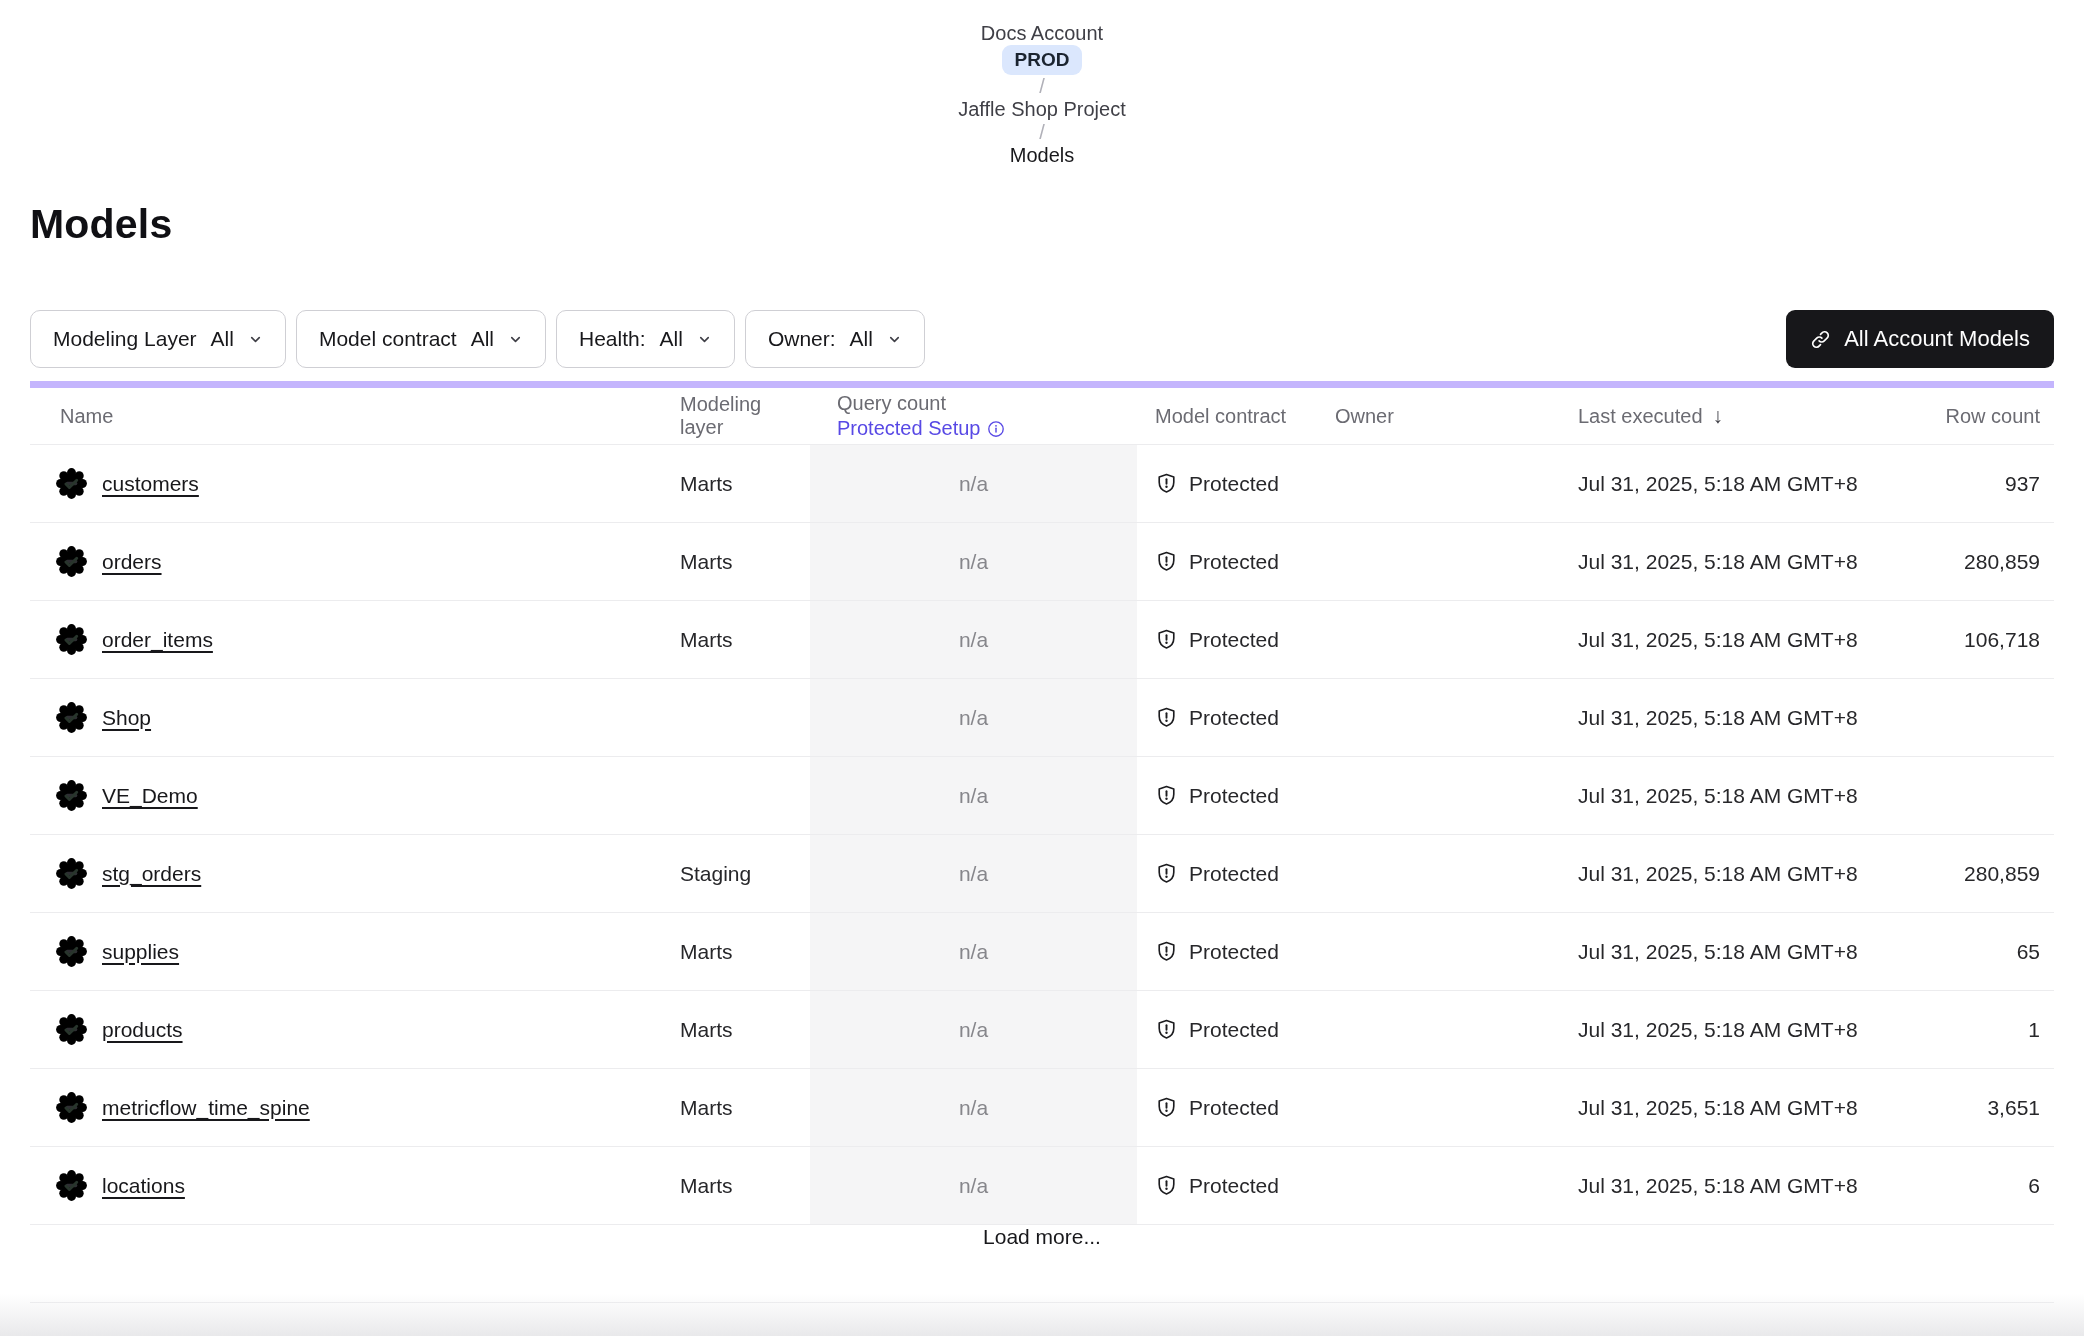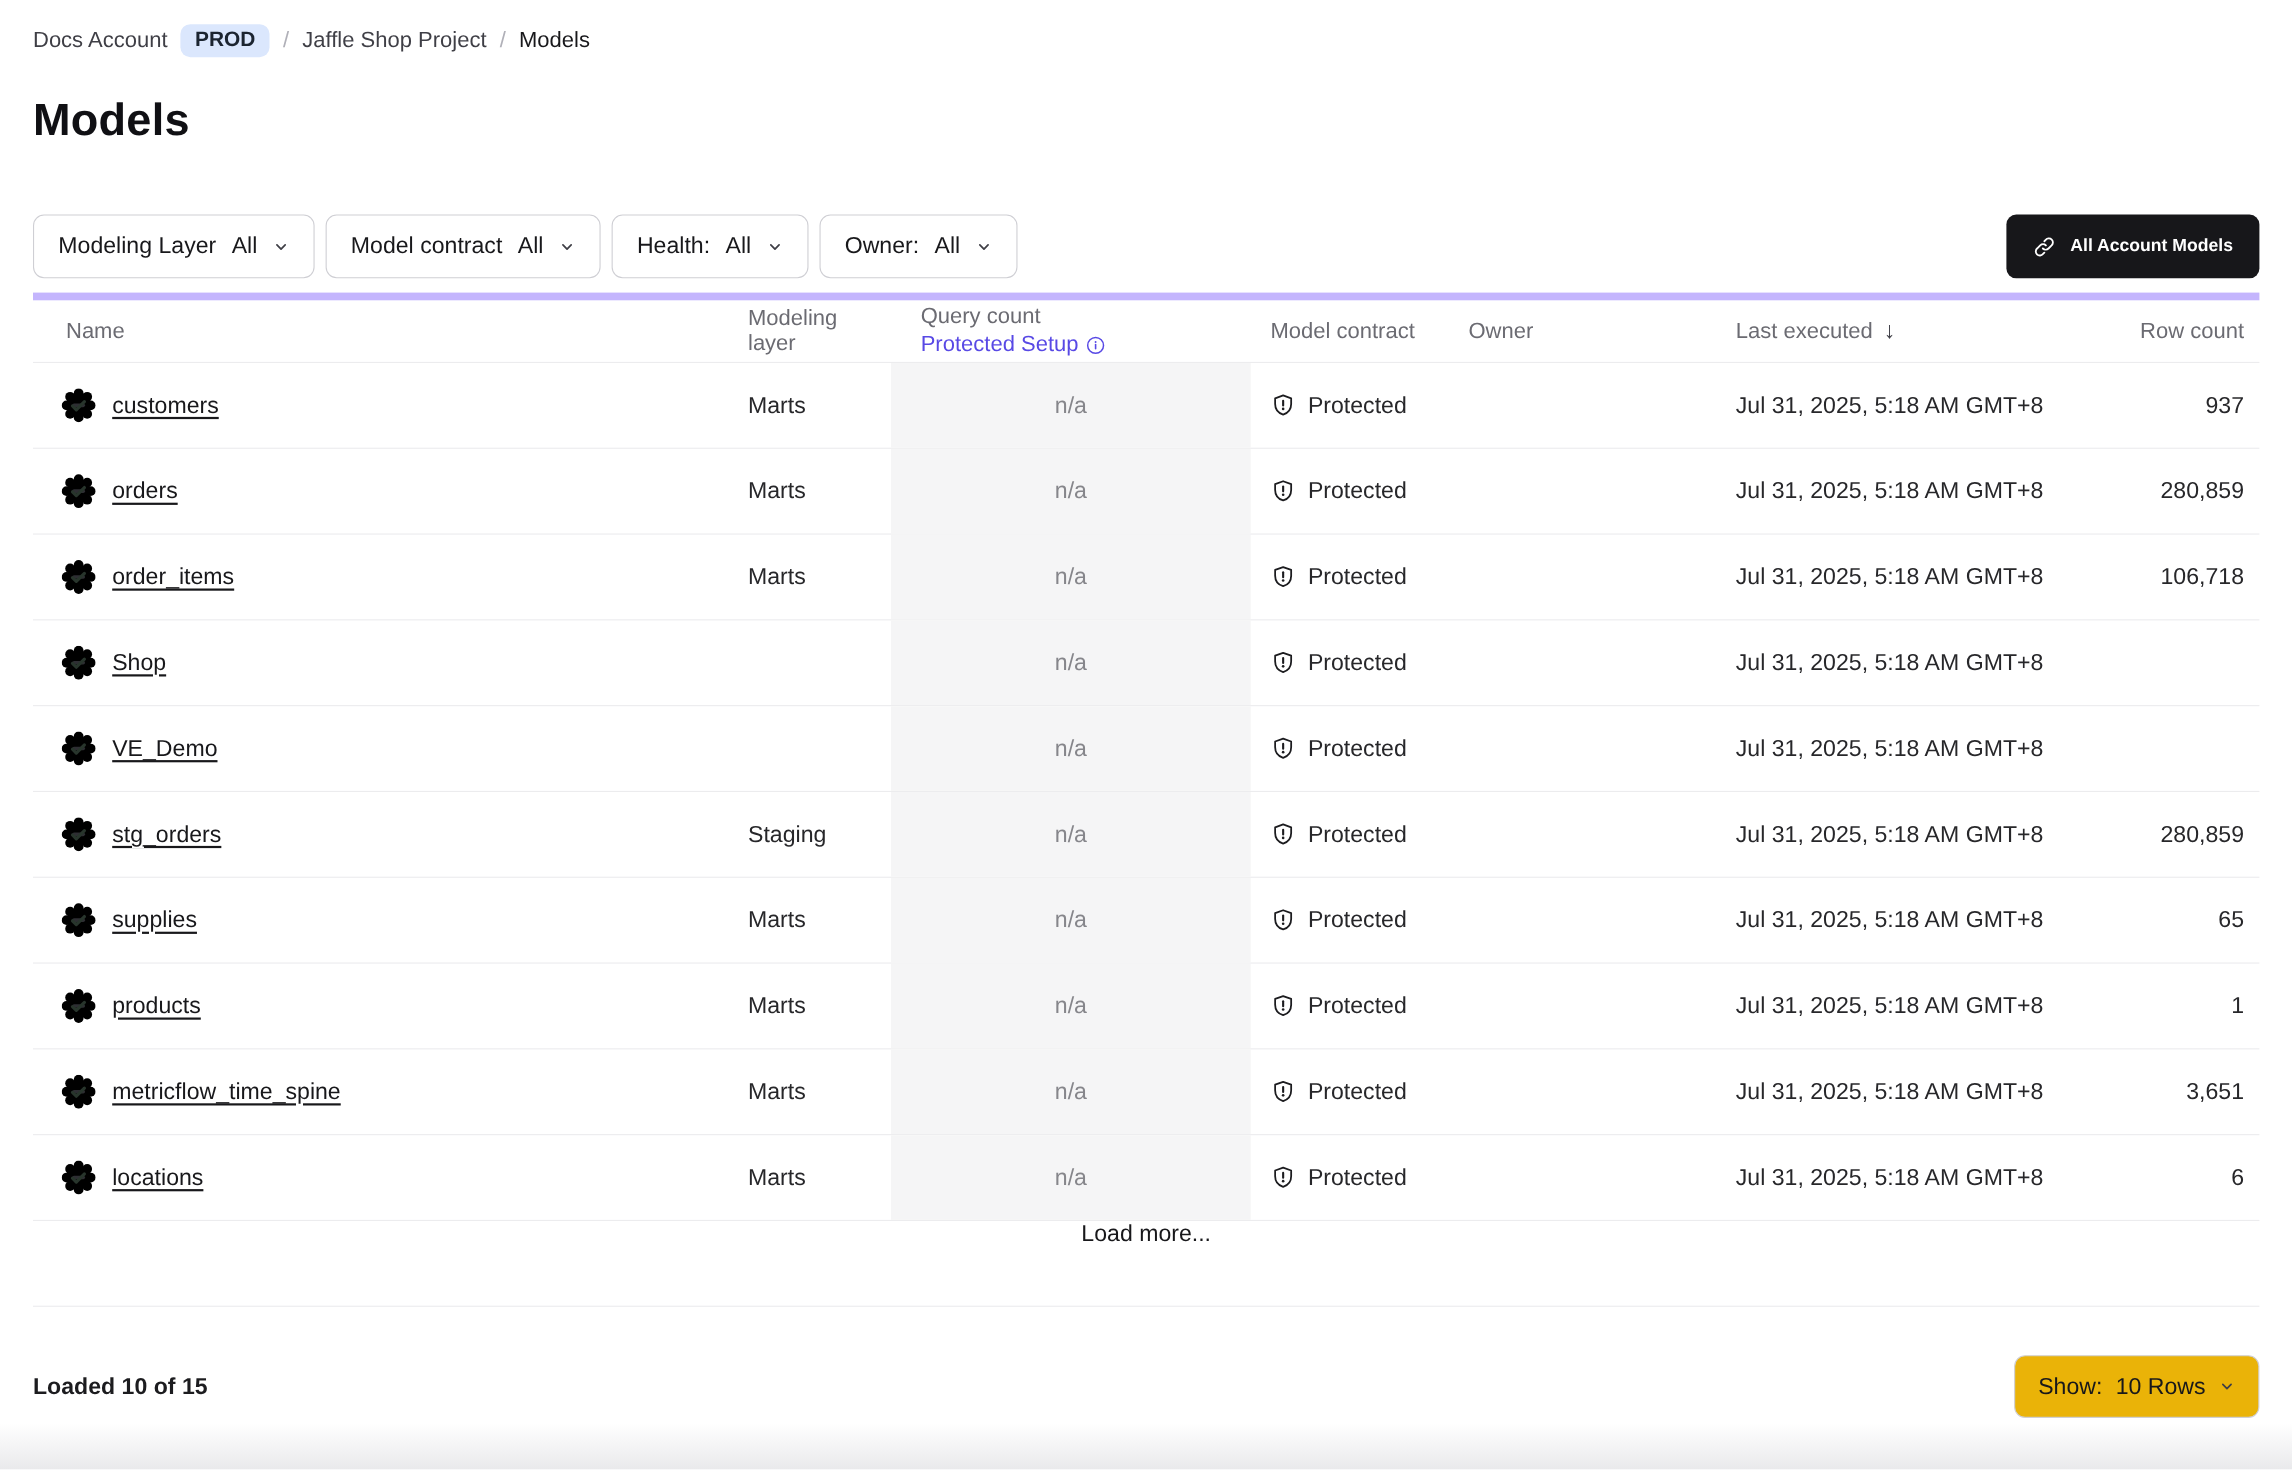--- a/index.html
+++ b/index.html
@@ -2,40 +2,40 @@
 <html><head>
 <meta charset="utf-8">
 <style>
   * { margin:0; padding:0; box-sizing:border-box; }
   html,body { width:2084px; height:1336px; background:#ffffff;
     font-family:"Liberation Sans", sans-serif; color:#18181b; overflow:hidden; position:relative; }
 
   .page { padding:0 30px; position:relative; height:100%; }
 
   
-  .breadcrumb { display:flex; align-items:center; gap:12px; padding-top:22px; font-size:20px; }
+  .breadcrumb { display:flex; align-items:center; padding-top:22px; font-size:20px;flex-direction:column; }
   .crumb { color:#3f3f46; text-decoration:none; cursor:pointer; }
   .crumb.current { color:#18181b; }
   .crumb-sep { color:#b0b0b8; }
   .env-badge { background:#dbe7fd; color:#1b2430; font-weight:700; font-size:19px;
     padding:4px 13px; border-radius:9px; }
 
   
   .page-title { font-size:41px; font-weight:600; letter-spacing:.2px; margin-top:34px; color:#101014; }
 
   
   .filter-bar { display:flex; align-items:center; gap:10px; margin-top:62px; }
   .filter-btn { display:inline-flex; align-items:center; gap:14px; height:58px; padding:0 22px;
     background:#fff; border:1px solid #cfcfd4; border-radius:10px; font-size:21px; color:#18181b;
     cursor:pointer; white-space:nowrap; }
   .filter-btn .chev { margin-left:0; display:flex; }
   .spacer { flex:1; }
   .dark-btn { display:inline-flex; align-items:center; gap:13px; height:58px; padding:0 24px;
-    background:#17171a; color:#ffffff; border:none; border-radius:9px; font-size:16px;
-    font-weight:700; cursor:pointer; white-space:nowrap; }
+    background:#17171a; color:#ffffff; border:none; border-radius:9px; font-size:22px;
+    font-weight:400; cursor:pointer; white-space:nowrap; }
 
   
   .table { margin-top:13px; }
   .tr { display:grid; grid-template-columns:650px 130px 327px 183px 240px 340px 1fr; align-items:center; }
   .thead { border-top:7px solid #c4b5fd; border-bottom:1px solid #ececee; height:64px;
     color:#6b6b72; font-size:20px; }
   .th { display:flex; align-items:center; }
   .th.name { padding-left:30px; }
   .th.query { flex-direction:column; align-items:flex-start; justify-content:center;
     padding-left:27px; gap:2px; }

